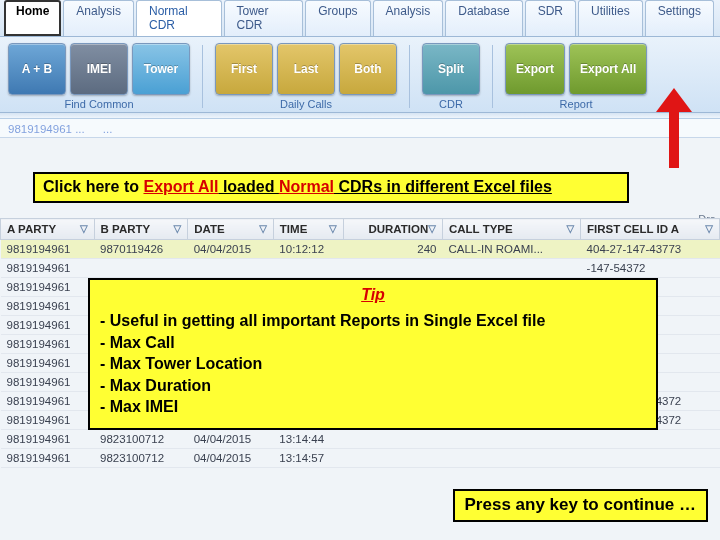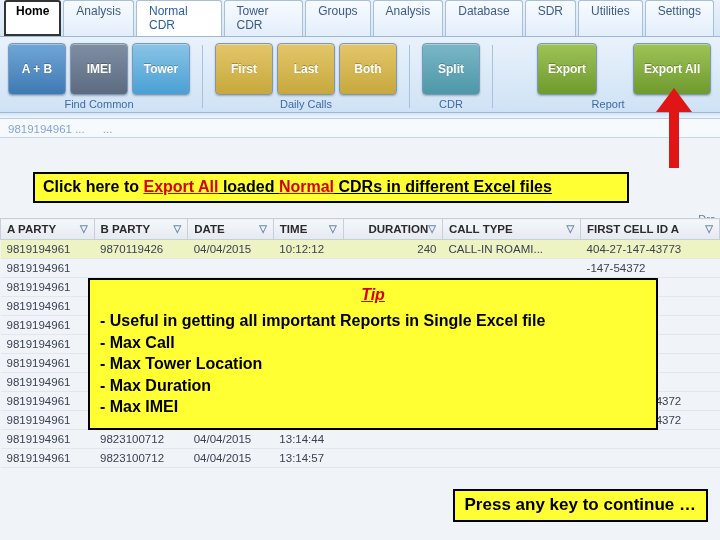--- a/index.html
+++ b/index.html
@@ -14,21 +14,21 @@
   
   .ribbon { display: flex; background: linear-gradient(#e9f2fb,#cfe2f5); border-bottom: 1px solid #9db8d6; padding: 6px 4px 2px 4px; gap: 6px; }
   .rgroup { display: flex; flex-direction: column; align-items: center; padding: 0 4px; }
   .rbtns { display: flex; gap: 4px; }
   .rbtn { min-width: 58px; height: 52px; border: 1px solid #7a98bd; border-radius: 4px; display: flex; align-items: center; justify-content: center; color: #fff; font-weight: 600; font-size: 12px; cursor: pointer; text-shadow: 0 -1px 0 rgba(0,0,0,.25); box-shadow: inset 0 1px 0 rgba(255,255,255,.35), 0 1px 2px rgba(0,0,0,.25); padding: 0 10px; }
   .rbtn.blue  { background: linear-gradient(#6ea7d7,#3f79b2); }
   .rbtn.slate { background: linear-gradient(#808ea2,#5c6b80); }
   .rbtn.lblue { background: linear-gradient(#89c4e6,#4aa0d4); }
   .rbtn.gold  { background: linear-gradient(#e3c66a,#c7a83d); }
   .rbtn.teal  { background: linear-gradient(#7ab7c6,#4d97a9); }
-  .rbtn.green { background: linear-gradient(#9ec357,#6f9a2e); margin-left: 32px; }
+  .rbtn.green { background: linear-gradient(#9ec357,#6f9a2e); }
   .glabel { font-size: 11px; color: #3d6aa8; margin-top: 3px; }
   .vsep { width: 1px; background: #a8c1de; margin: 2px 2px; align-self: stretch; }
 
   
   .arrow-wrap { position: absolute; right: 35px; top: 88px; width: 22px; height: 80px; }
   .arrow-stem { position: absolute; left: 6px; top: 20px; width: 10px; height: 60px; background: #e01515; }
   .arrow-head { position: absolute; left: -7px; top: 0; width: 0; height: 0; border-left: 18px solid transparent; border-right: 18px solid transparent; border-bottom: 24px solid #e01515; }
 
   
   .hr { height: 6px; background: linear-gradient(#d6e4f3,#eef5fc); border-bottom: 1px solid #b7cee6; }

